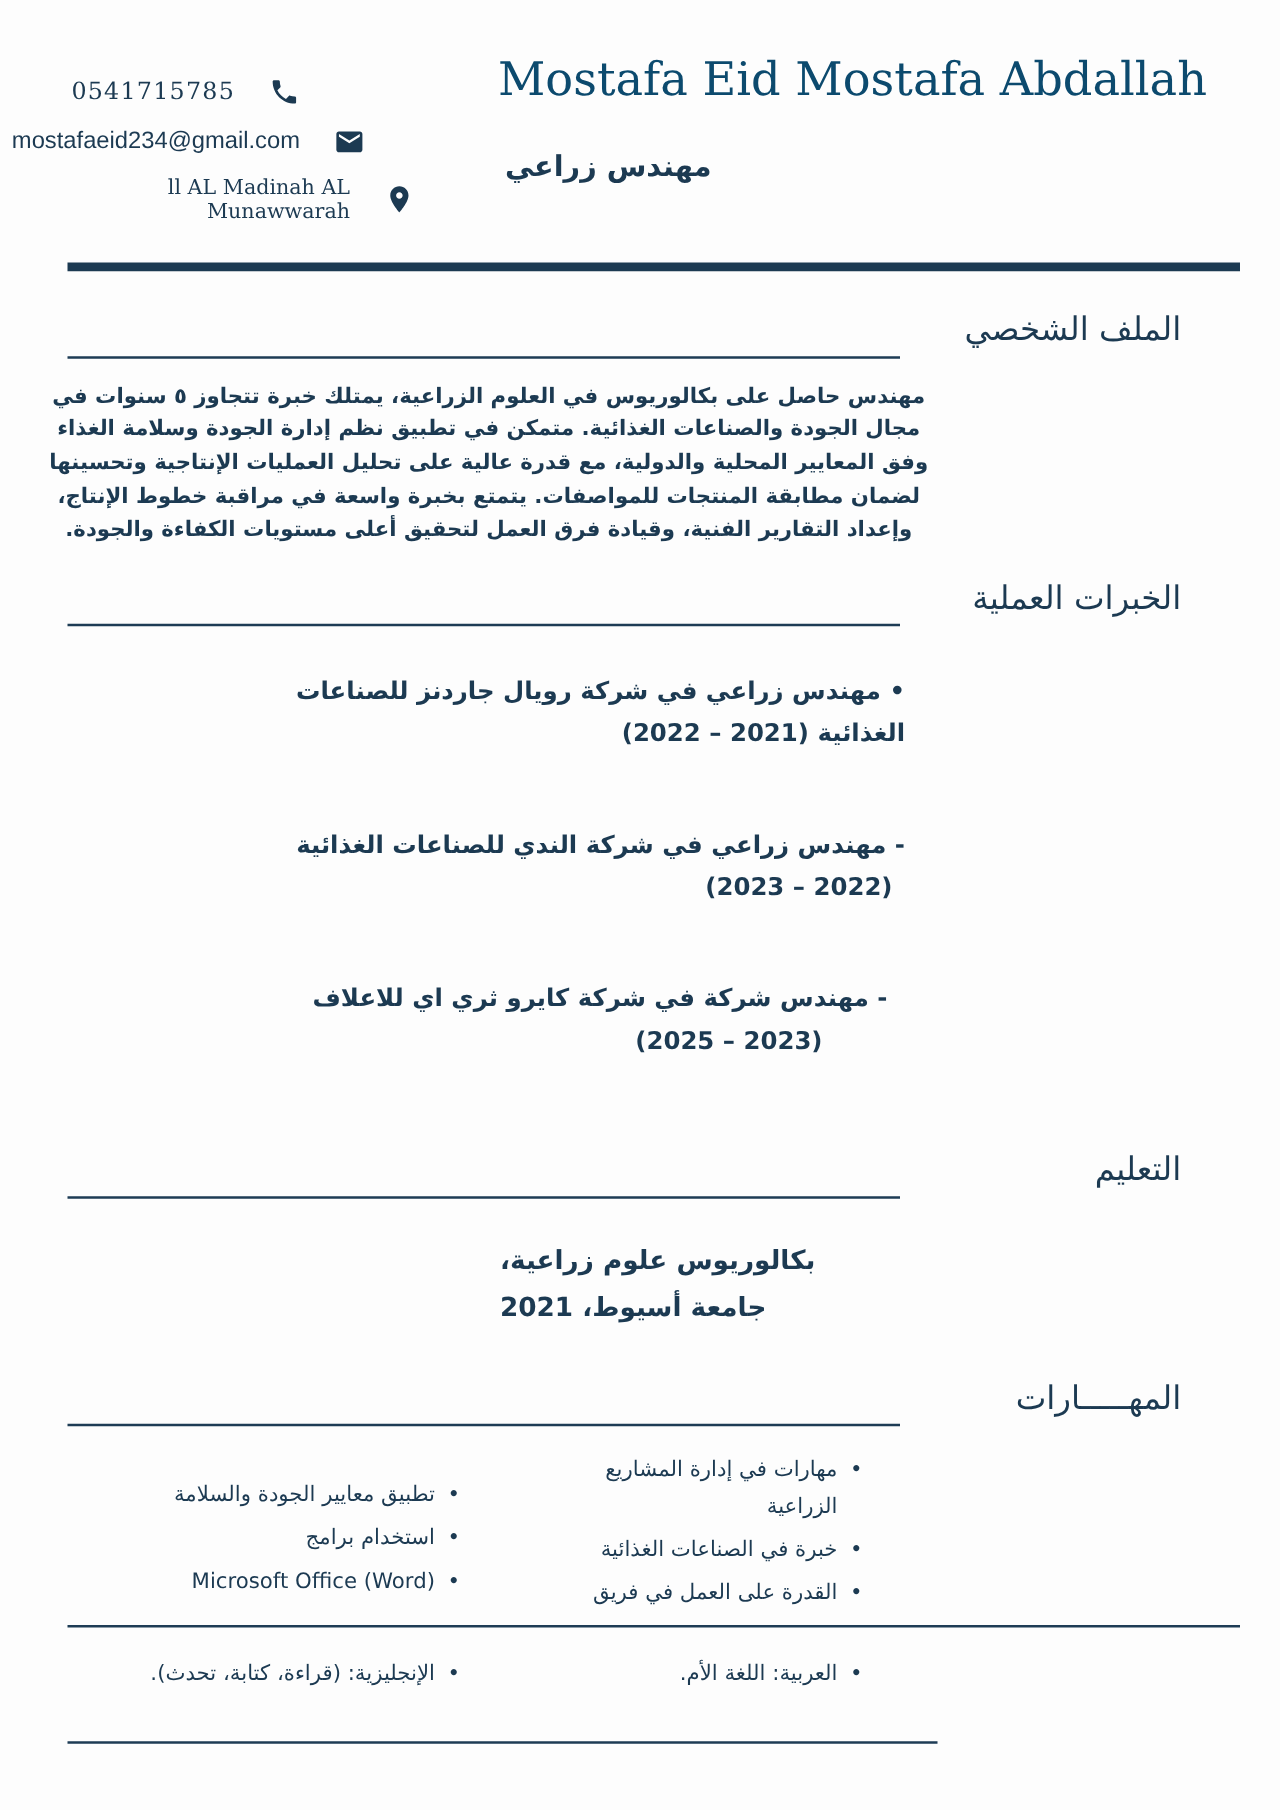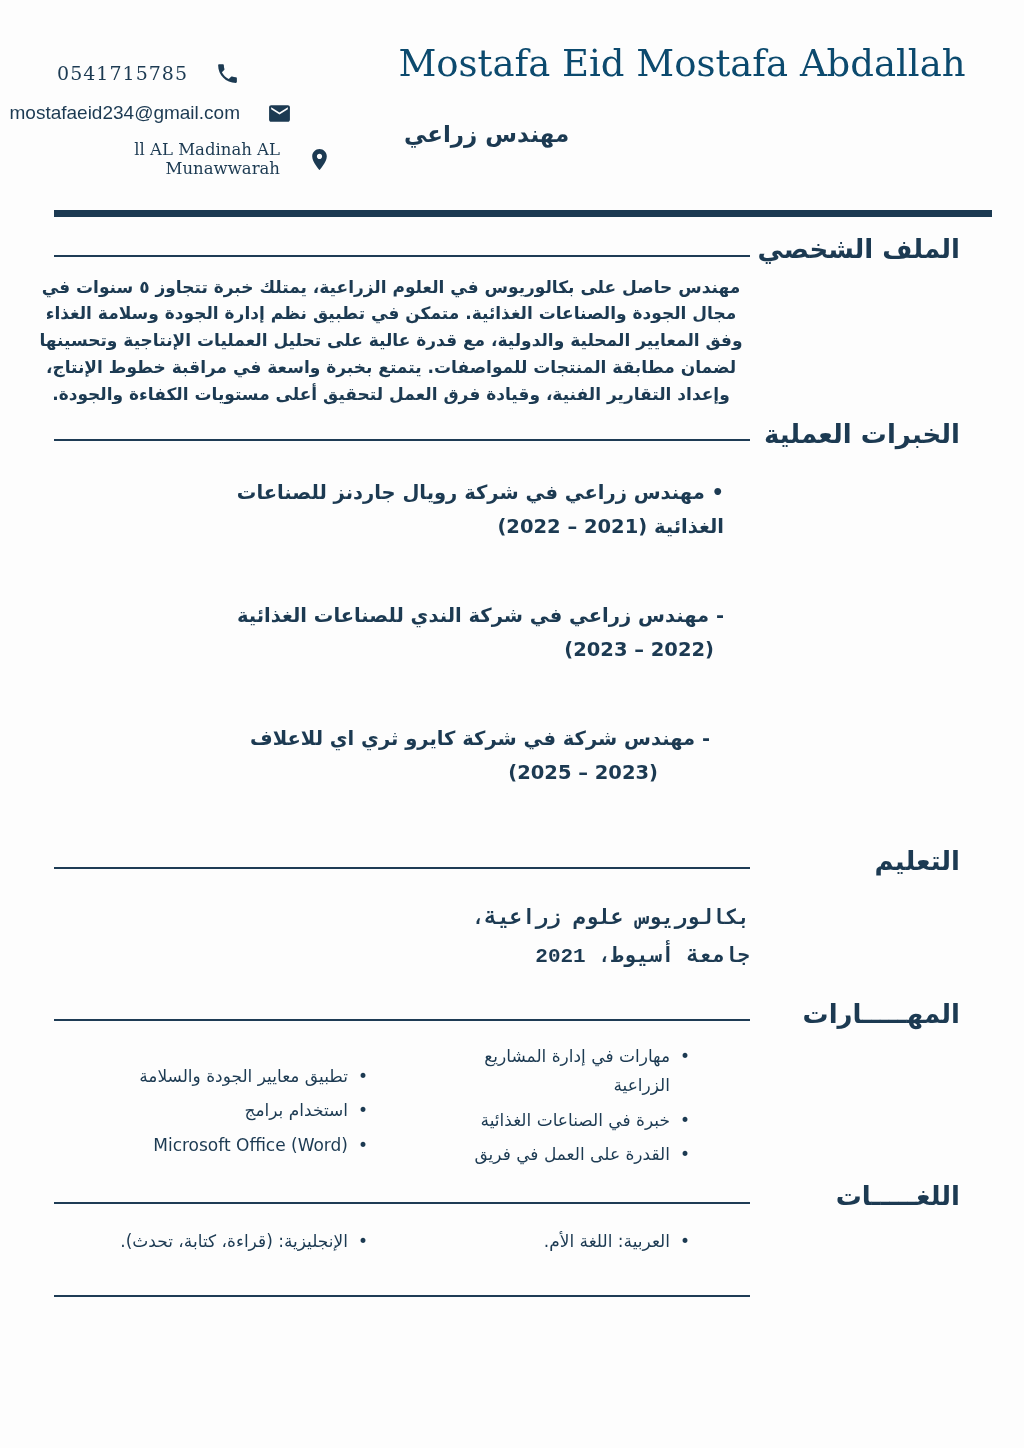--- a/index.html
+++ b/index.html
@@ -23,41 +23,41 @@
   .r-loc{margin-right:40px;margin-top:16px;}
   .c-icon{width:25px;height:25px;flex:0 0 auto;}
   .phone-text{font-family:"DejaVu Serif",serif;font-size:19px;letter-spacing:1px;}
   .email-text{font-family:"Liberation Sans","DejaVu Sans",sans-serif;font-size:19px;}
   .loc-text{font-family:"DejaVu Serif",serif;font-size:16.5px;font-weight:normal;}
   .thick-rule{height:7px;background:#1c3a52;margin:26px 0 0 22px;}
   
   .sections{margin-top:16px;}
   .sec-head{display:flex;align-items:flex-end;}
   .sec-title{
-    flex:0 0 242px;box-sizing:border-box;margin:0;padding-right:32px;
-    font-size:26px;font-weight:bold;line-height:1.25;white-space:nowrap;text-align:right;
+    flex:0 0 242px;box-sizing:border-box;margin:15px;padding-right:32px;
+    font-size:26px;font-weight:normal;line-height:1.25;white-space:nowrap;text-align:right;
   }
   .sec-rule{flex:1;height:2px;background:#1e3c55;margin-bottom:9px;margin-left:22px;}
   .sec-body{margin-right:242px;}
   .profile-text{
     margin:8px 0 10px 0;text-align:center;font-weight:bold;
     font-size:17px;line-height:1.58;
   }
   .exp-body{padding-top:26px;}
   .exp-item{
     text-align:right;font-weight:bold;font-size:19.5px;line-height:1.72;
     padding-right:26px;margin-bottom:56px;
   }
   .exp-line{display:block;}
   .exp-item.i2 .l2{padding-right:10px;}
   .exp-item.i3{padding-right:40px;}
   .exp-item.i3 .l2{padding-right:52px;}
   .edu-block{
-    width:350px;margin-top:22px;margin-bottom:22px;text-align:right;
-    font-weight:bold;font-size:21px;line-height:1.8;font-family:Liberation Mono, monospace;
+    width:350px;margin-top:22px;margin-bottom:22px;text-align:left;
+    font-weight:bold;font-size:21px;line-height:1.8;
   }
   .edu-line{display:block;}
   .cols{display:grid;grid-template-columns:330px 1fr;column-gap:10px;margin-top:12px;margin-bottom:6px;}
   .blist{list-style:none;margin:0;padding:0;font-size:17px;line-height:1.72;}
   .blist li{position:relative;padding-right:22px;margin-bottom:5px;}
   .blist li::before{content:"•";position:absolute;right:2px;top:0;}
   .skills-right{padding-right:58px;}
   .skills-right li{max-width:232px;}
   .skills-left{padding-right:40px;padding-top:20px;}
   .lang-right{padding-right:58px;}
@@ -159,21 +159,20 @@
         <ul class="blist skills-left">
           <li>تطبيق معايير الجودة والسلامة</li>
           <li>استخدام برامج</li>
           <li>Microsoft Office (Word)</li>
         </ul>
       </div>
     </section>
 
     <section class="section">
       <div class="sec-head">
-        <h2 class="sec-title">اللغـــــات</h2>
         <div class="sec-rule"></div>
       </div>
       <div class="sec-body cols lang-cols">
         <ul class="blist lang-right">
           <li>العربية: اللغة الأم.</li>
         </ul>
         <ul class="blist lang-left">
           <li>الإنجليزية: (قراءة، كتابة، تحدث).</li>
         </ul>
       </div>

